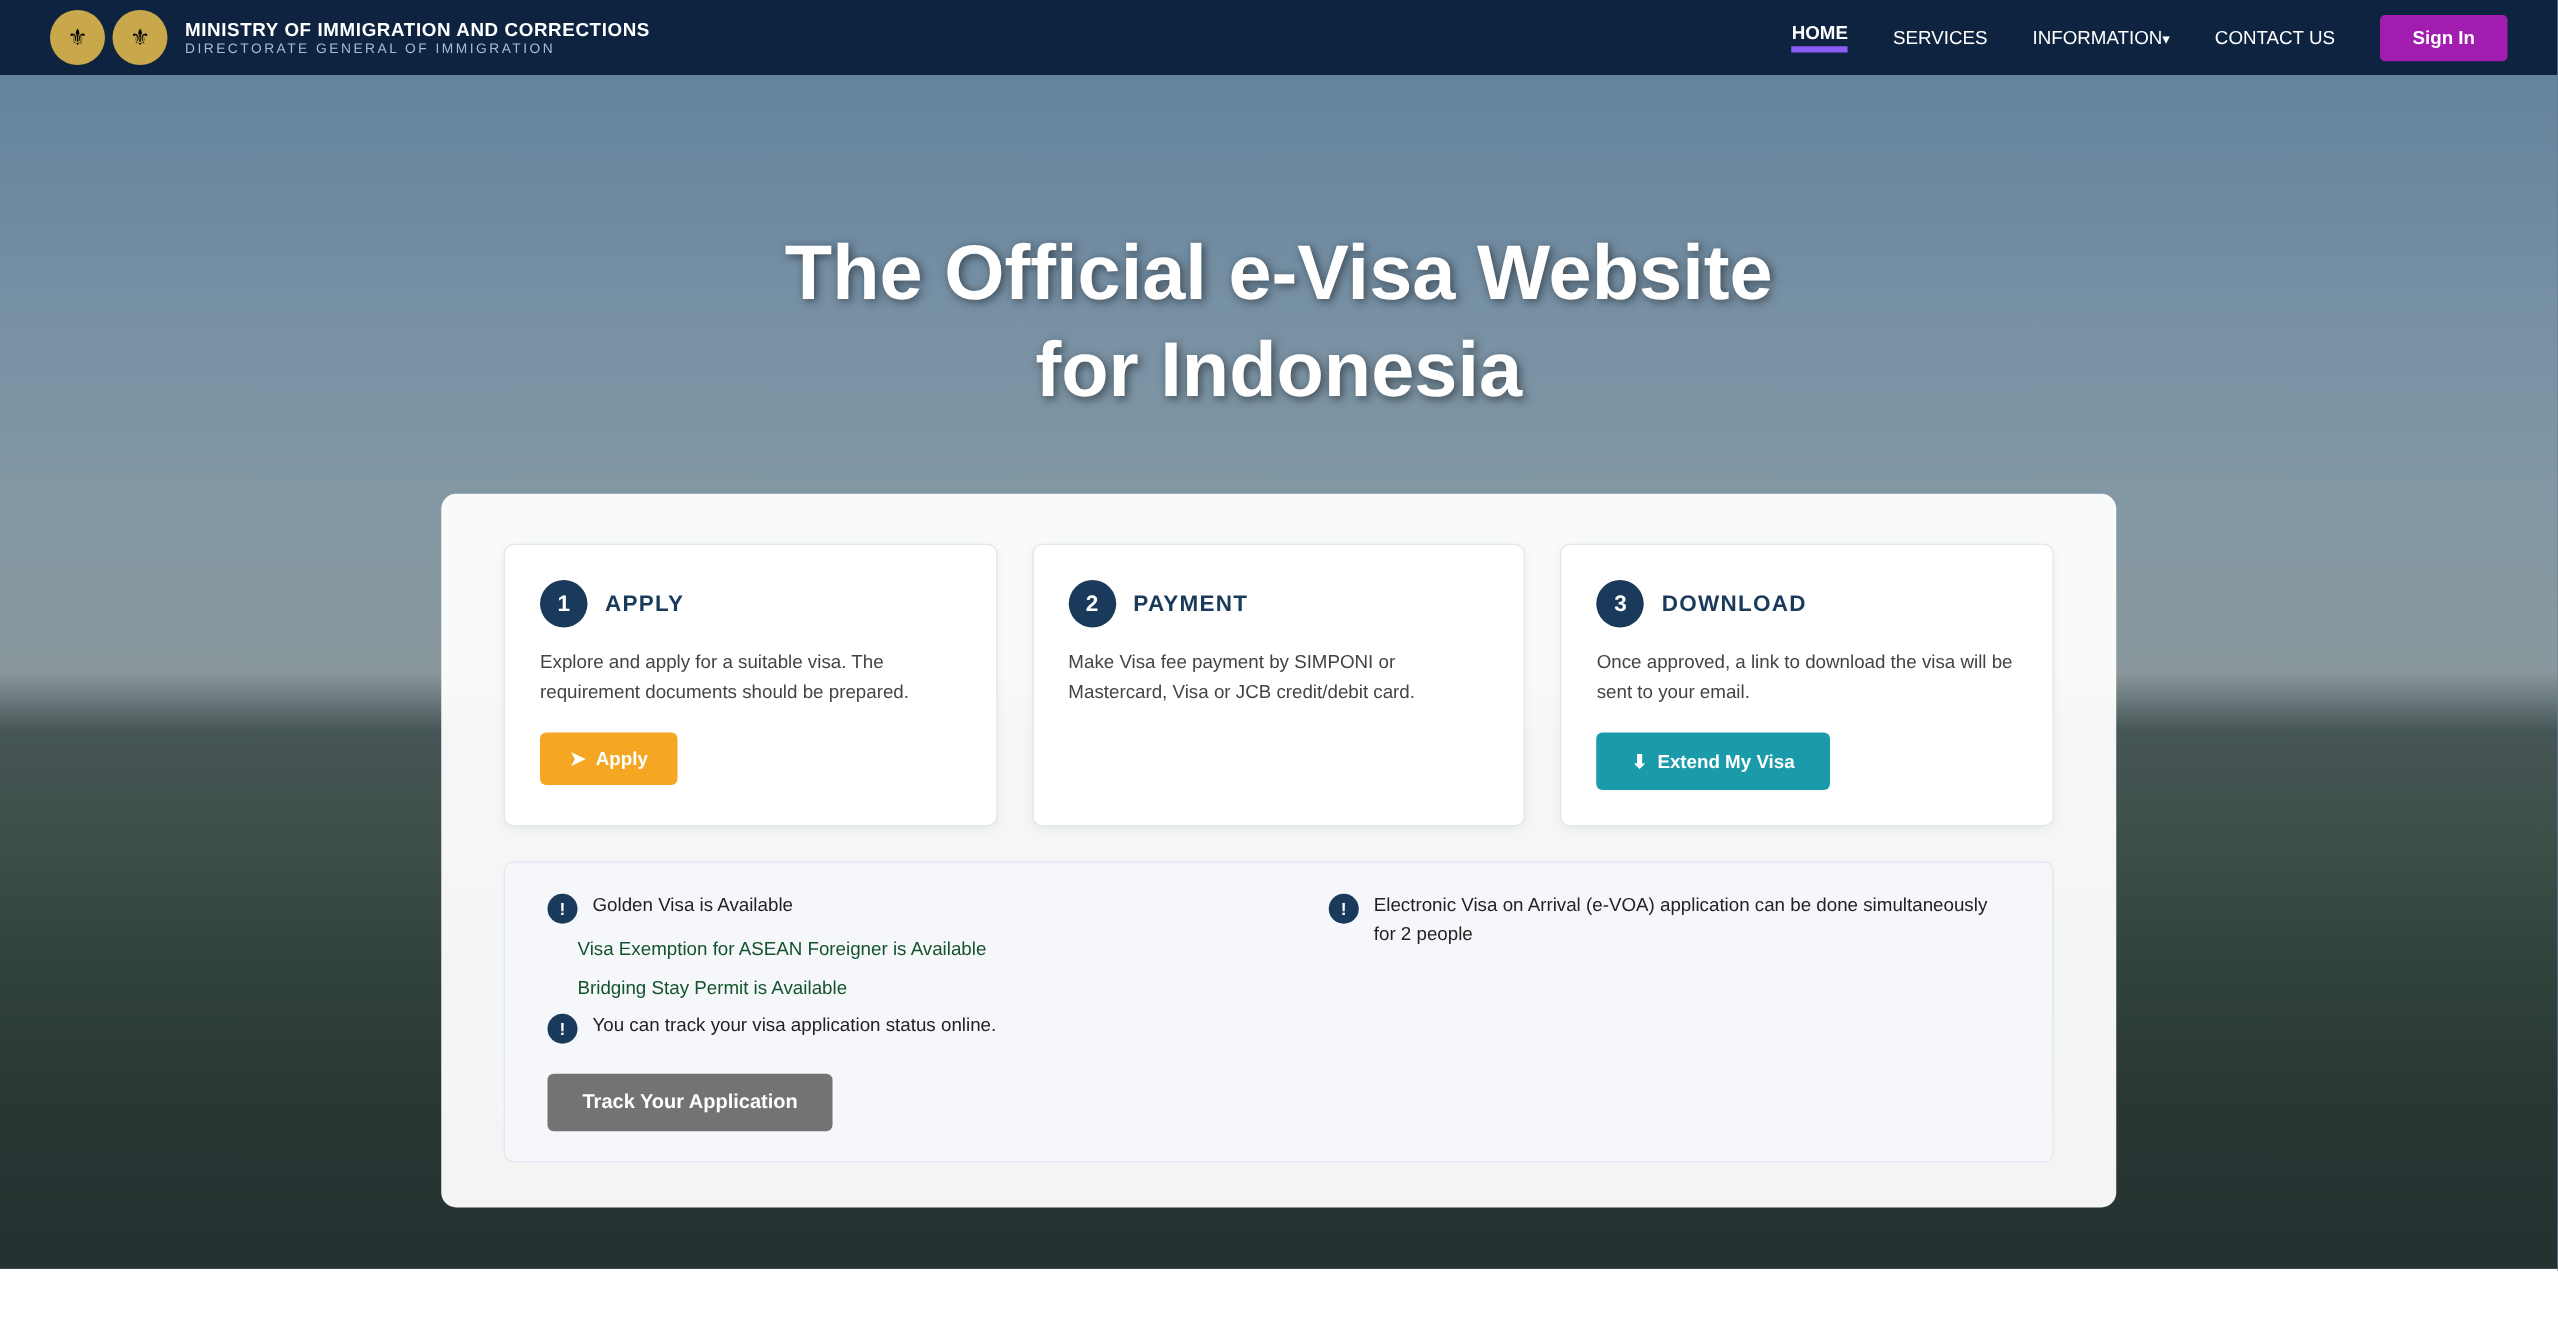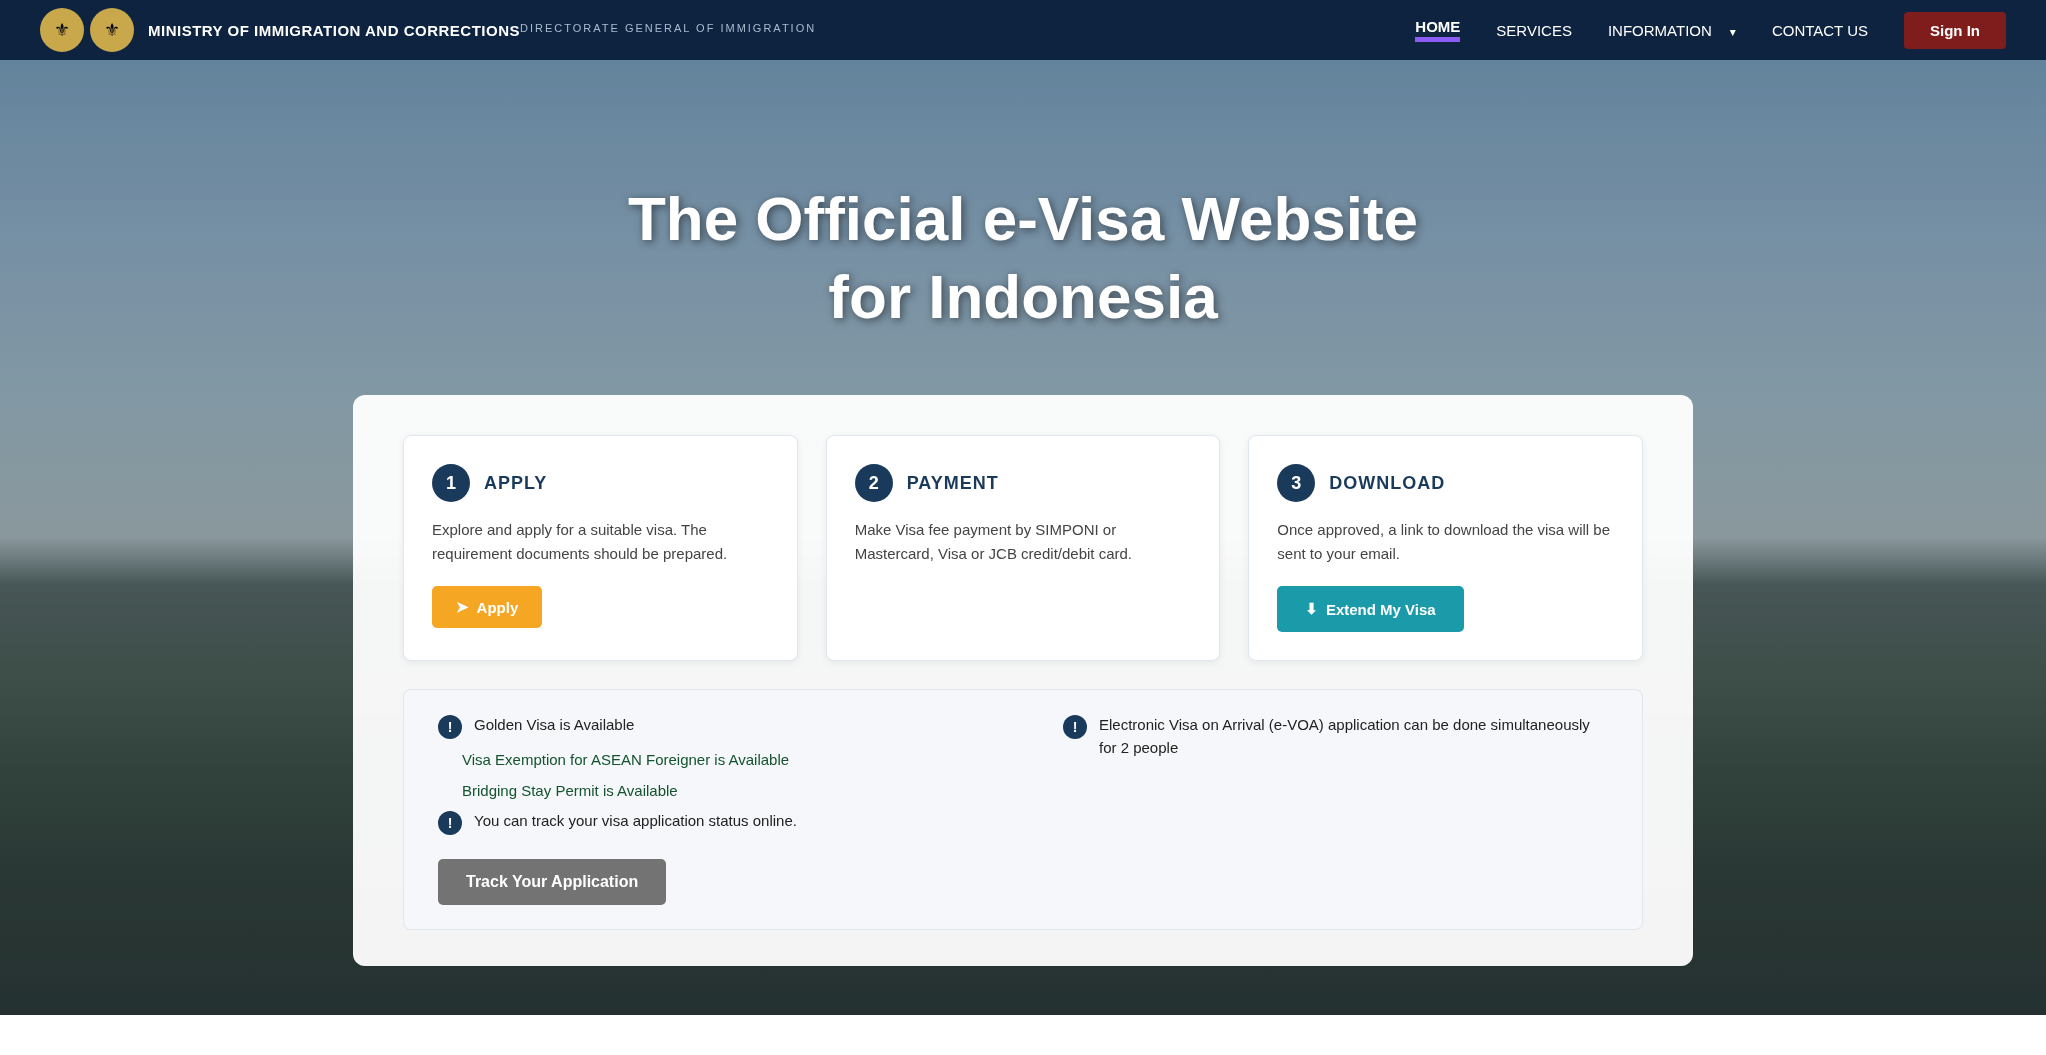--- a/index.html
+++ b/index.html
@@ -30,21 +30,21 @@
       height: 44px;
       border-radius: 50%;
       background: #c8a84b;
       display: flex;
       align-items: center;
       justify-content: center;
       font-size: 18px;
     }
     .ministry-text {
       display: flex;
-      flex-direction: row;
+      flex-direction: column;
     }
     .ministry-name {
       color: #ffffff;
       font-size: 15px;
       font-weight: bold;
       letter-spacing: 0.5px;
     }
     .ministry-sub {
       color: #aabbd0;
       font-size: 11px;
@@ -63,24 +63,24 @@
       cursor: pointer;
     }
     .nav-link.active {
       font-weight: bold;
       border-bottom: 5px solid #8b5cf6;
       padding-bottom: 2px;
     }
     .nav-link-dropdown {
       display: flex;
       align-items: center;
-      gap: 18px;
+      gap: 0;
     }
     .signin-btn {
-      background-color: #7f1d1d;
+      background-color: #a21caf;
       color: #ffffff;
       border: none;
       padding: 10px 26px;
       font-size: 15px;
       font-weight: bold;
       border-radius: 4px;
       cursor: pointer;
     }
 
     

